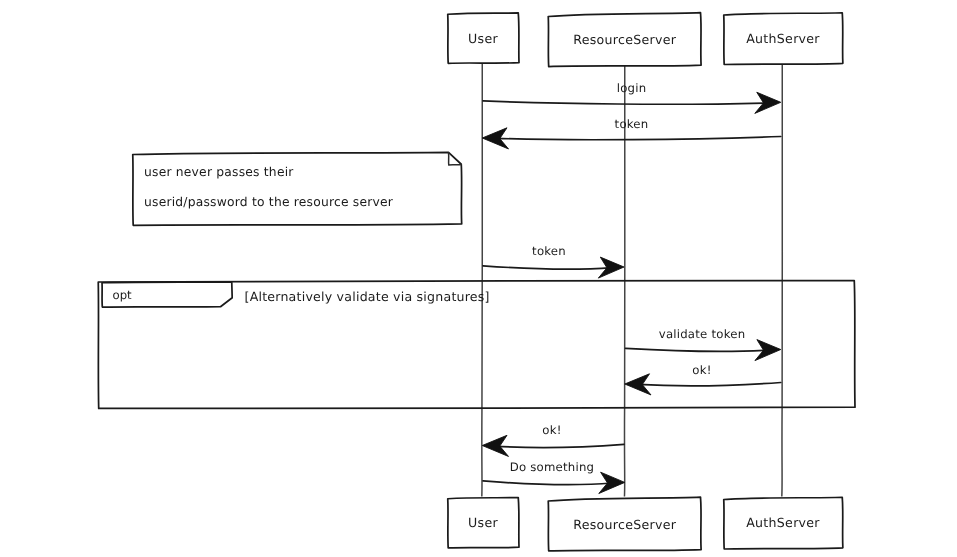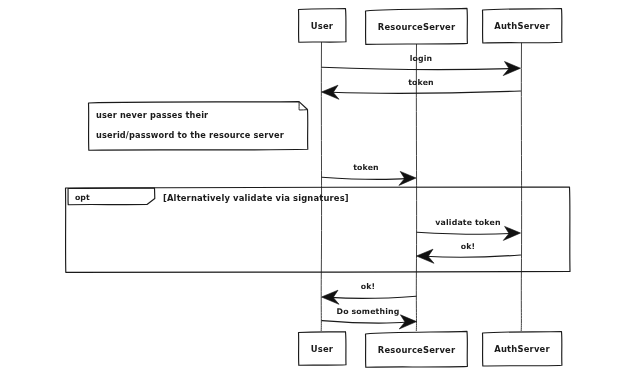--- a/index.html
+++ b/index.html
@@ -13,21 +13,20 @@
     position: relative;
     overflow: hidden;
     font-family: "DejaVu Sans", sans-serif;
   }
   #diagram-root {
     position: absolute;
     left: 0;
     top: 0;
     width: 638px;
     height: 371px;
-    font-weight: bold;
   }
   svg.sketch {
     display: block;
     width: 638px;
     height: 371px;
   }
   .stroke {
     fill: none;
     stroke: #1a1a1a;
     stroke-width: 1.15;

